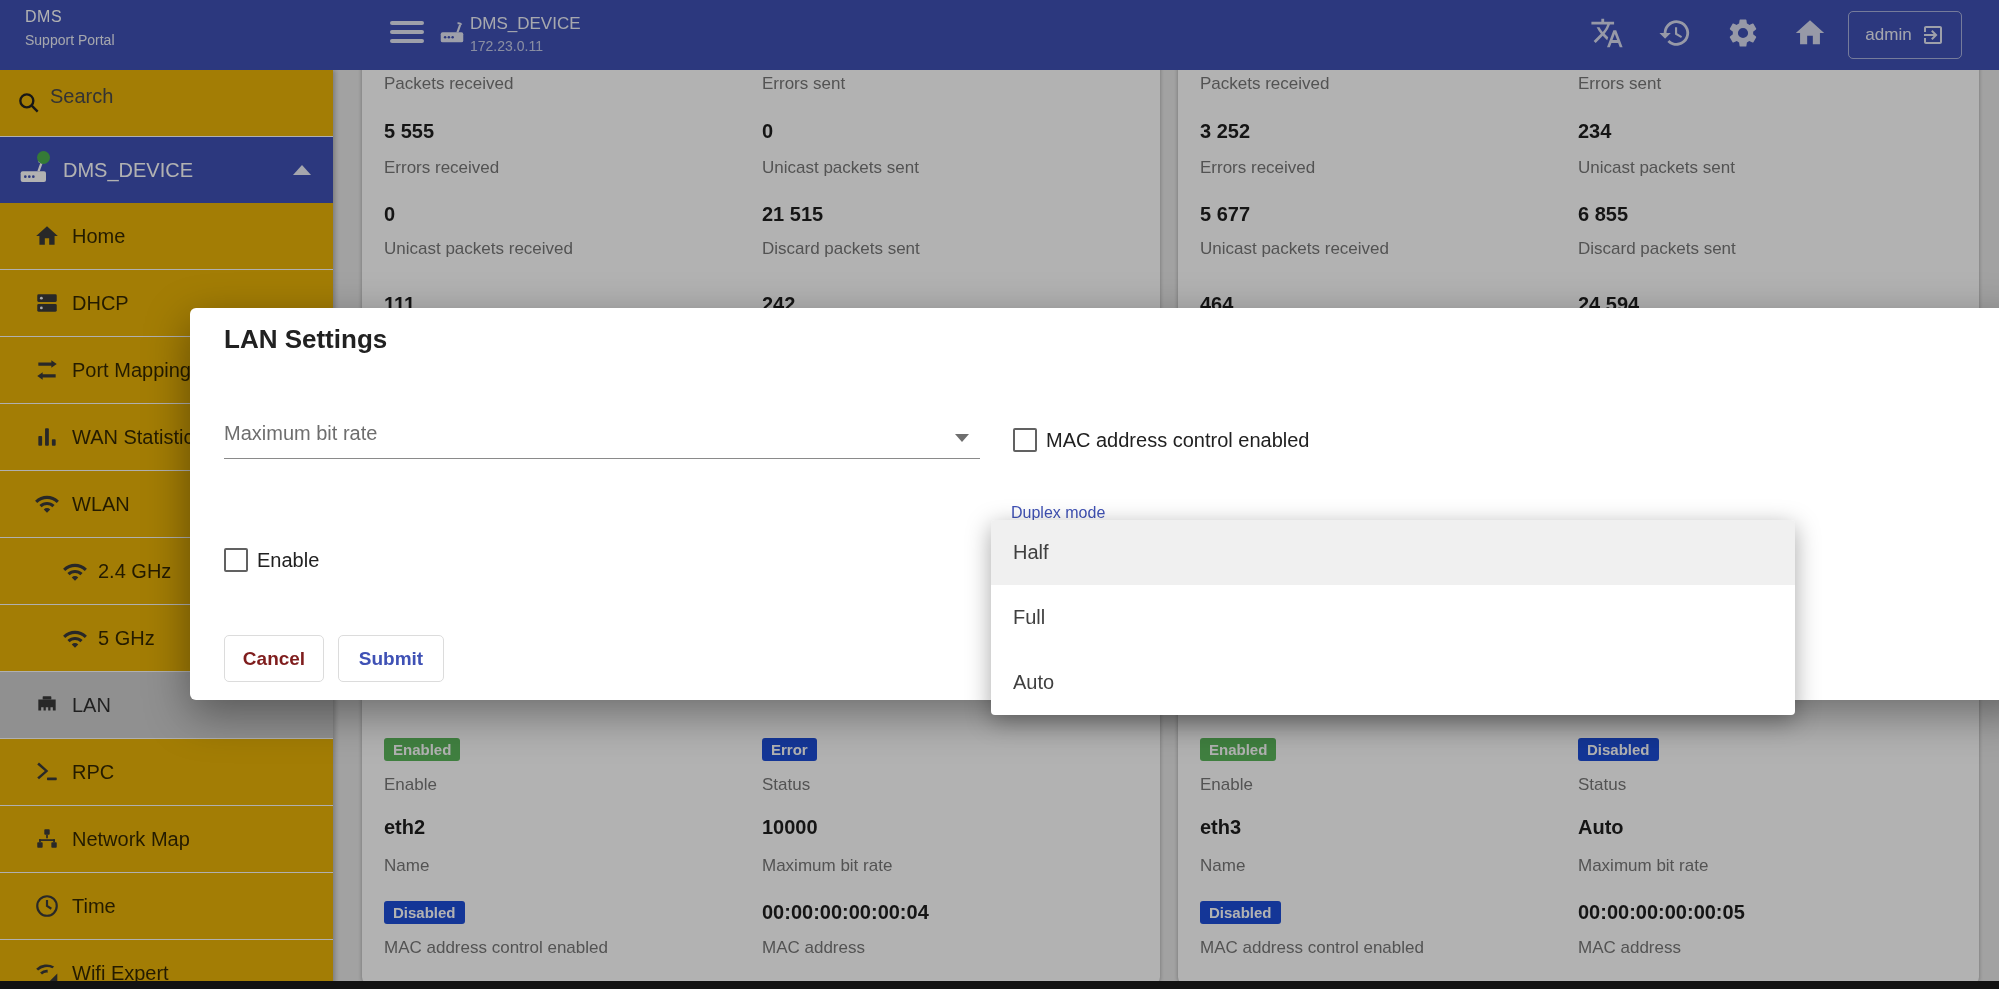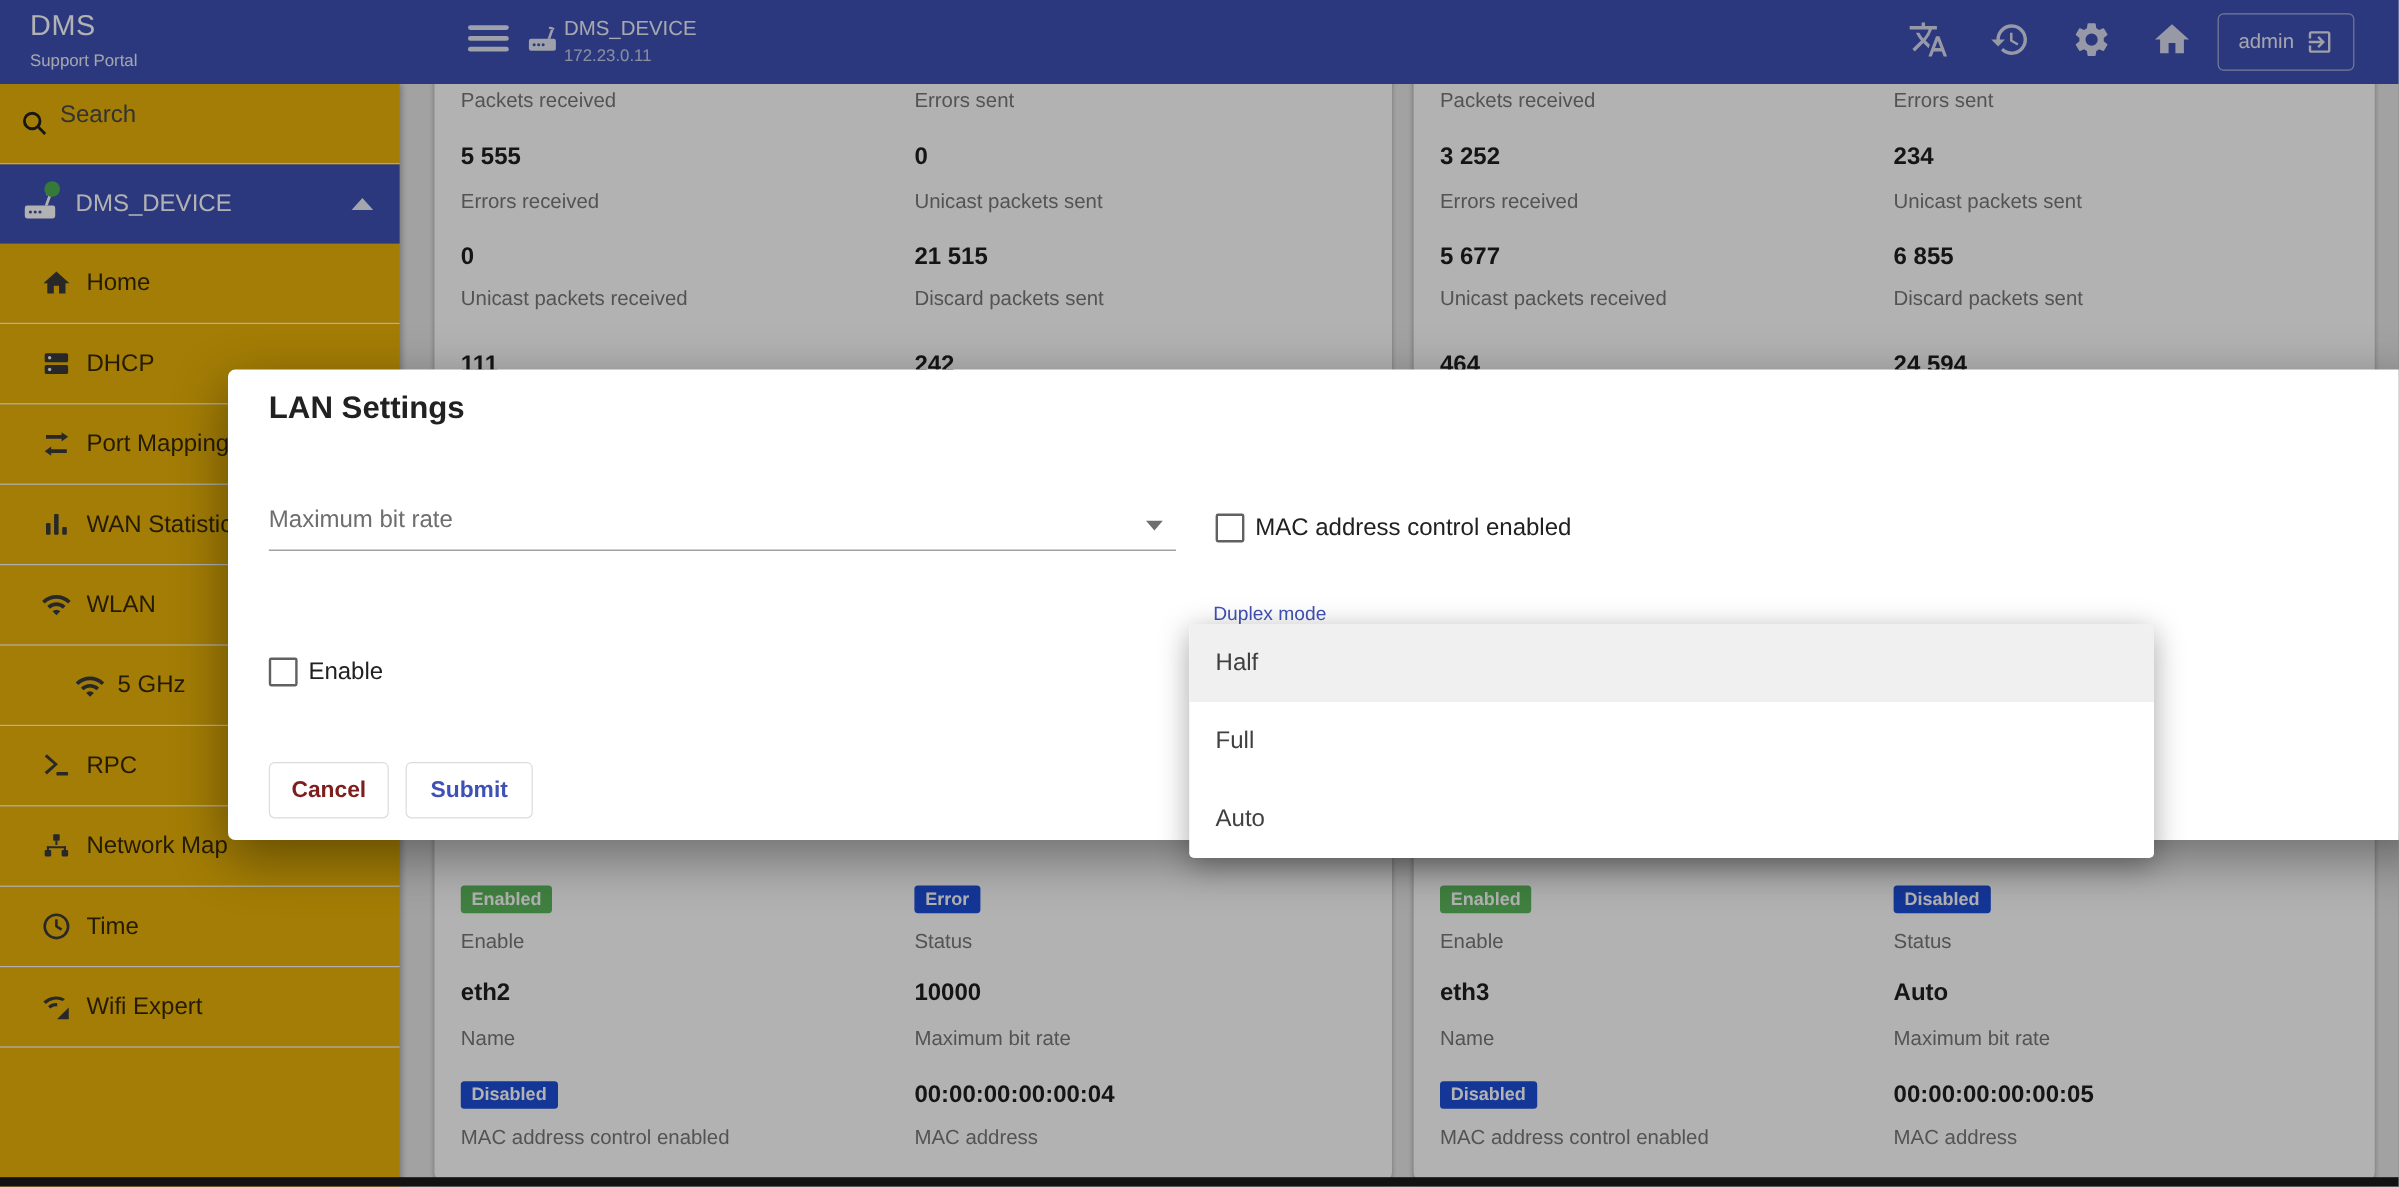--- a/index.html
+++ b/index.html
@@ -1,21 +1,21 @@
 <!DOCTYPE html>
 <html><head>
 <meta charset="utf-8">
 <style>
   html,body{margin:0;padding:0;background:#555;}
   .app{position:relative;width:1999px;height:989px;overflow:hidden;
        font-family:"Liberation Sans","DejaVu Sans",sans-serif;background:#e9e9e9;}
   
   .header{position:absolute;left:0;top:0;width:1999px;height:70px;background:#3f51b5;z-index:10;color:#fff;}
   .brand{position:absolute;left:25px;top:8px;}
-  .brand-title{font-size:24px;font-weight:400;letter-spacing:.5px;}
+  .brand-title{font-size:16px;font-weight:400;letter-spacing:.5px;}
   .brand-sub{font-size:14px;font-weight:300;margin-top:6px;color:rgba(255,255,255,.9);}
   .hamburger{position:absolute;left:390px;top:21px;width:34px;height:26px;cursor:pointer;}
   .hamburger span{display:block;height:4px;background:rgba(255,255,255,.85);border-radius:2px;margin:0 0 5px 0;}
   .hdr-router{position:absolute;left:437px;top:16px;width:30px;height:34px;color:rgba(255,255,255,.85);}
   .dev-name{position:absolute;left:470px;top:14px;font-size:17px;color:rgba(255,255,255,.92);}
   .dev-ip{position:absolute;left:470px;top:38px;font-size:14px;color:rgba(255,255,255,.7);}
   .hdr-ic{position:absolute;top:16px;width:34px;height:34px;color:rgba(255,255,255,.8);cursor:pointer;}
   .hdr-ic svg{width:34px;height:34px;}
   .admin-btn{position:absolute;left:1848px;top:11px;width:112px;height:46px;border:1px solid rgba(255,255,255,.55);
              border-radius:5px;display:flex;align-items:center;justify-content:center;gap:9px;cursor:pointer;}
@@ -192,21 +192,34 @@
     <div class="srow">
       <span class="ic"><svg viewBox="0 0 24 24" fill="currentColor">
             <path d="M1 9l2 2c4.97-4.97 13.03-4.97 18 0l2-2C16.93 2.93 7.07 2.93 1 9zm8 8l3 3 3-3a4.24 4.24 0 0 0-6 0zm-4-4l2 2a7.07 7.07 0 0 1 10 0l2-2C15.14 9.14 8.87 9.14 5 13z"></path>
           </svg></span>
       <span class="txt">WLAN</span>
     </div>
     <div class="srow sub">
       <span class="ic"><svg viewBox="0 0 24 24" fill="currentColor">
             <path d="M1 9l2 2c4.97-4.97 13.03-4.97 18 0l2-2C16.93 2.93 7.07 2.93 1 9zm8 8l3 3 3-3a4.24 4.24 0 0 0-6 0zm-4-4l2 2a7.07 7.07 0 0 1 10 0l2-2C15.14 9.14 8.87 9.14 5 13z"></path>
           </svg></span>
+      <span class="txt">2.4 GHz</span>
+    </div>
+    <div class="srow sub">
+      <span class="ic"><svg viewBox="0 0 24 24" fill="currentColor">
+            <path d="M1 9l2 2c4.97-4.97 13.03-4.97 18 0l2-2C16.93 2.93 7.07 2.93 1 9zm8 8l3 3 3-3a4.24 4.24 0 0 0-6 0zm-4-4l2 2a7.07 7.07 0 0 1 10 0l2-2C15.14 9.14 8.87 9.14 5 13z"></path>
+          </svg></span>
       <span class="txt">5 GHz</span>
+    </div>
+    <div class="srow sel">
+      <span class="ic"><svg viewBox="0 0 24 24" fill="currentColor">
+            <path d="M4 7h16v10h-2.6v-3h-2.2v3h-2.1v-3h-2.2v3H8.8v-3H6.6v3H4z"></path>
+            <rect x="8" y="4" width="8" height="3" rx=".6"></rect>
+          </svg></span>
+      <span class="txt">LAN</span>
     </div>
     <div class="srow">
       <span class="ic"><svg viewBox="0 0 24 24" fill="currentColor">
             <path d="M3 5l7 6-7 6 1.6 1.8L13.2 11 4.6 3.2z"></path>
             <rect x="12" y="17" width="9" height="2.6" rx=".6"></rect>
           </svg></span>
       <span class="txt">RPC</span>
     </div>
     <div class="srow">
       <span class="ic"><svg viewBox="0 0 24 24" fill="currentColor">

